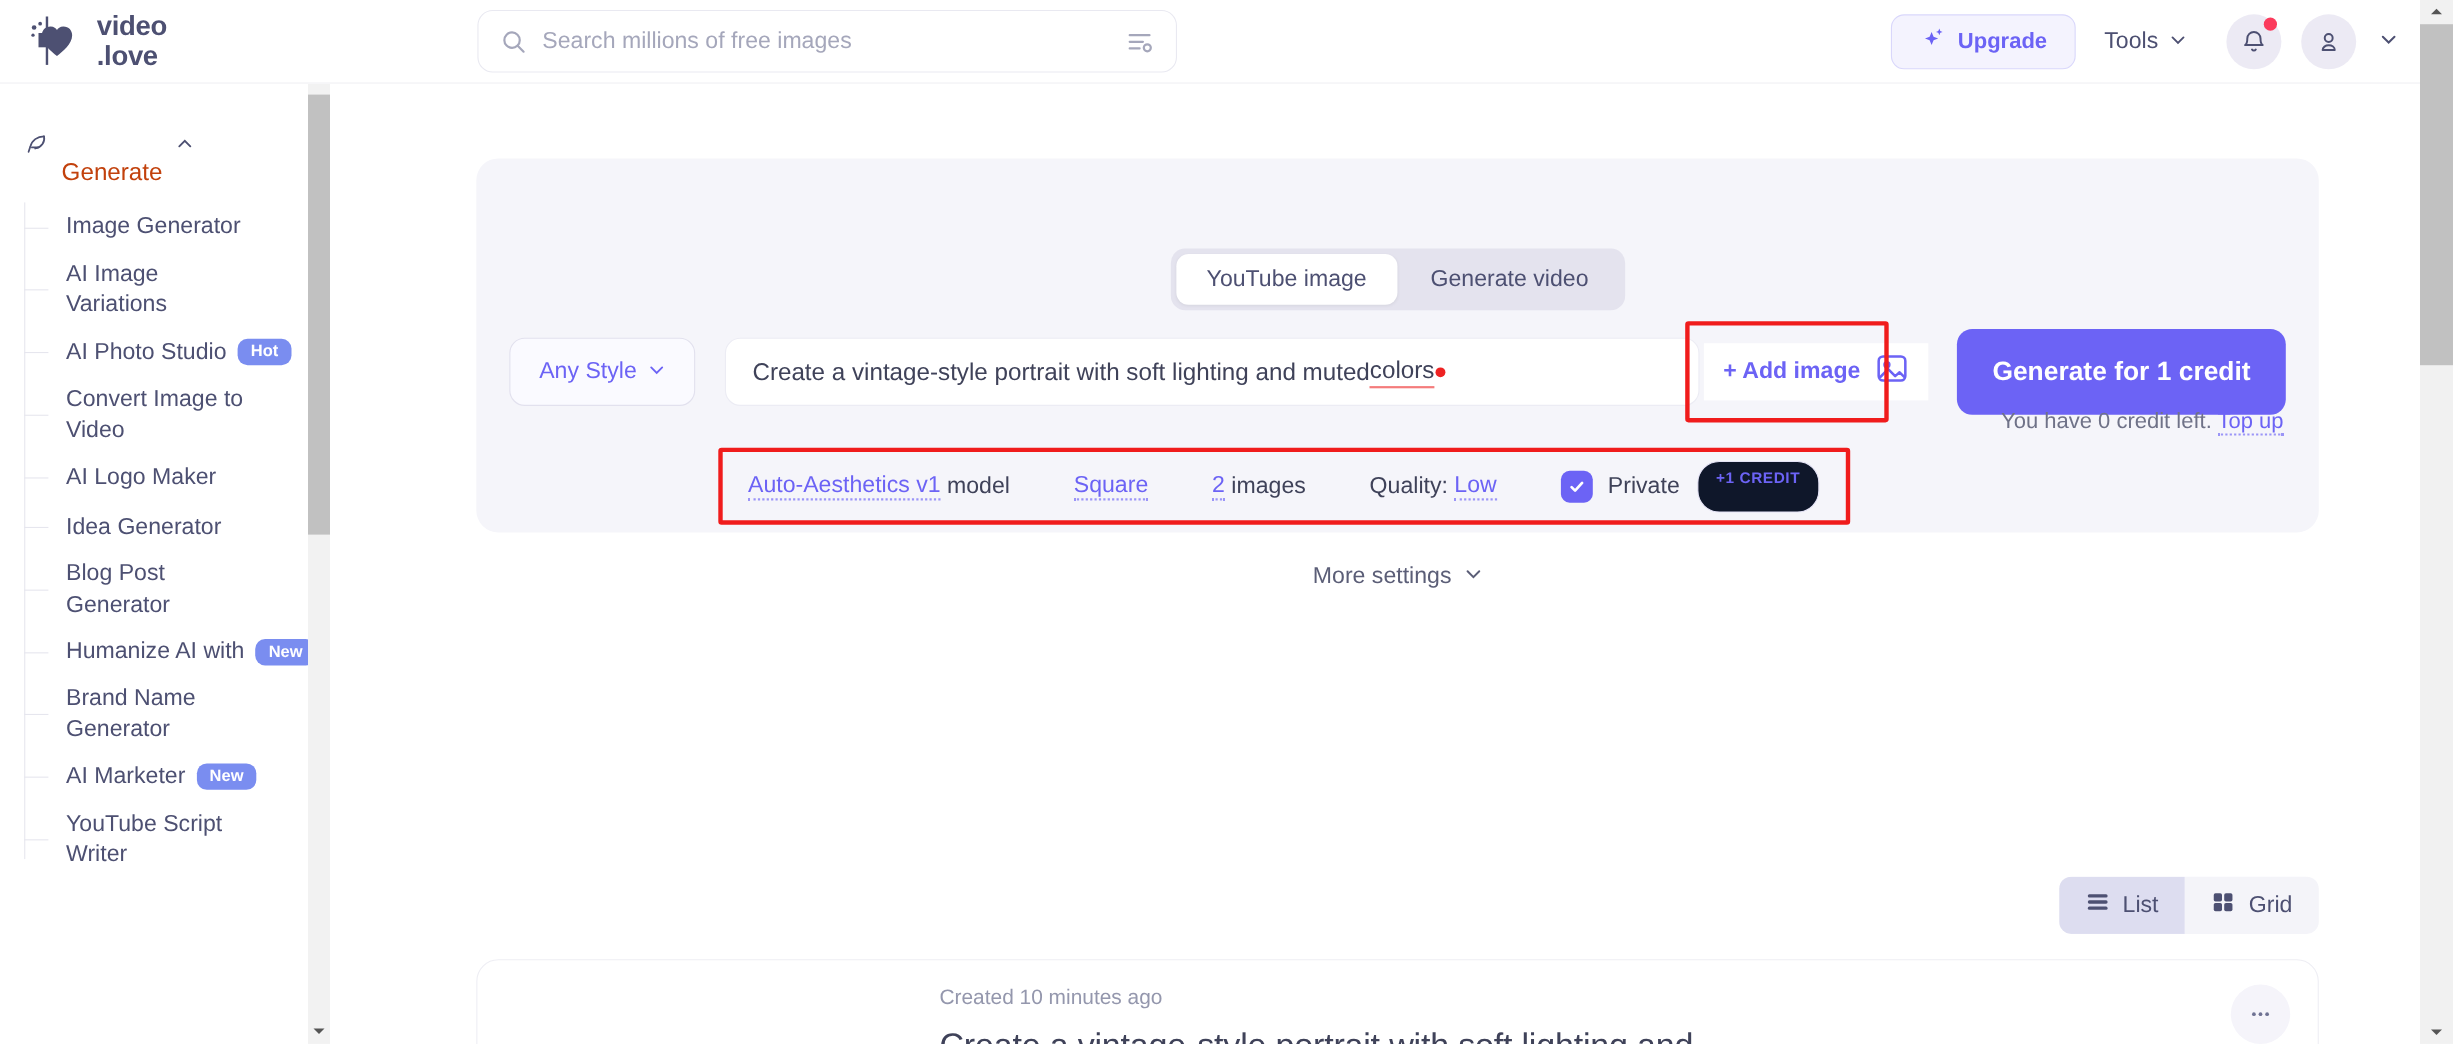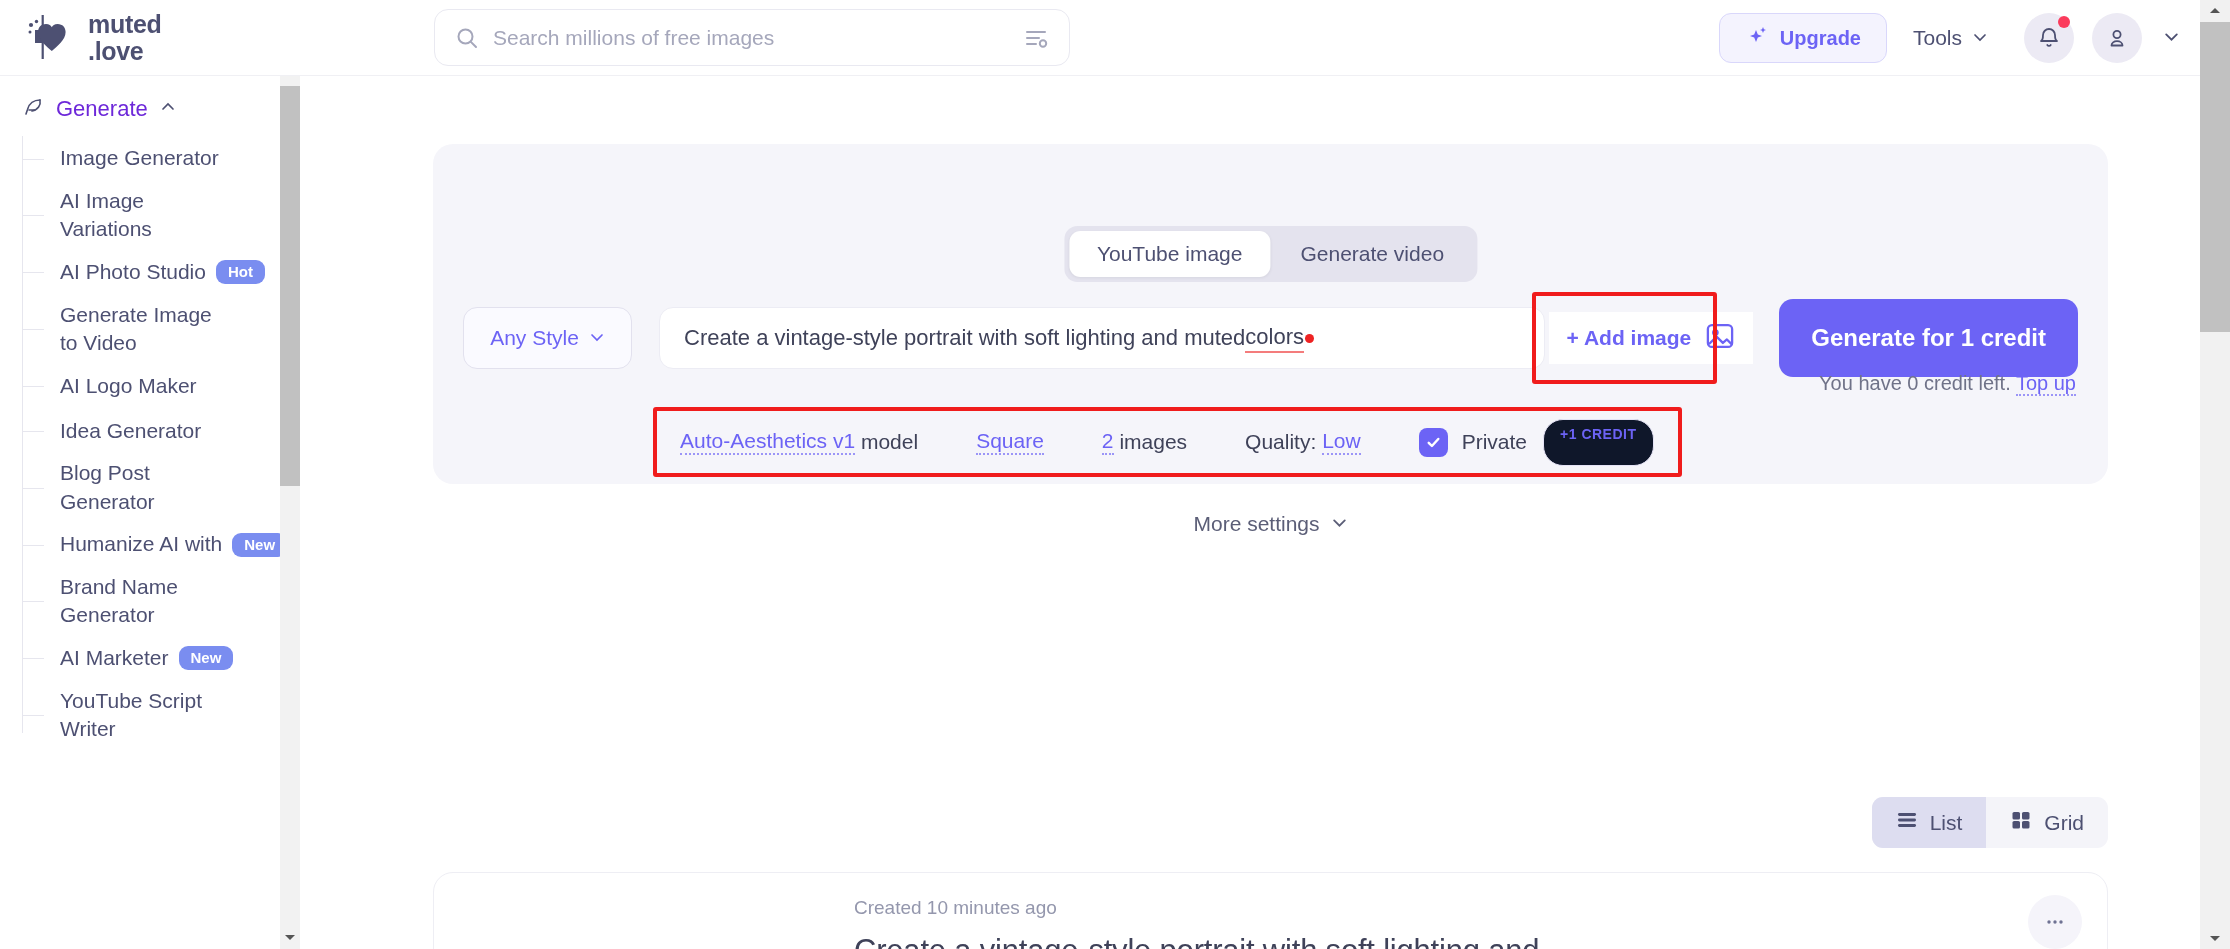--- a/index.html
+++ b/index.html
@@ -60,21 +60,21 @@
   
   .sidebar {
     position: absolute; left: 0; top: 76px; width: 318px; height: 873px;
     background: #fff; overflow: hidden;
   }
   .side-scroll { position: absolute; left: 0; top: 0; width: 300px; height: 873px; overflow: hidden; }
   .nav-group-head {
     display: flex; align-items: center; gap: 12px;
     padding: 20px 0 14px 22px; cursor: pointer;
   }
-  .nav-group-title { font-size: 22px; color: #6d28d9; }
+  .nav-group-title { font-size: 22px; color: #c2410c; margin-top: 48px; }
   .nav-tree { position: relative; margin-left: 22px; padding-left: 0; }
   .nav-tree::before {
     content: ""; position: absolute; left: 0px; top: 0; bottom: 16px;
     width: 1px; background: #e6e6ee;
   }
   .nav-item {
     position: relative; display: flex; align-items: center;
     min-height: 45px; padding: 6px 0 6px 38px; cursor: pointer;
   }
   .nav-item::before {
@@ -209,21 +209,21 @@
         <svg viewBox="0 0 56 50" width="56" height="50">
           <circle cx="9" cy="12" r="2.1" fill="#4d5072"></circle>
           <circle cx="14.5" cy="8.5" r="1.7" fill="#4d5072"></circle>
           <circle cx="8" cy="19" r="1.5" fill="#4d5072"></circle>
           <rect x="19.6" y="2" width="2.2" height="44" fill="#4d5072"></rect>
           <rect x="13" y="17" width="8" height="13" fill="#4d5072"></rect>
           <path d="M24 11c-5 0-8 3.6-8 8 0 8 8.6 14.5 13.8 19 5.2-4.5 13.8-11 13.8-19 0-4.4-3-8-8-8-3.1 0-5 1.8-5.8 3.2C29 12.8 27.1 11 24 11z" fill="#4d5072"></path>
         </svg>
       </span>
       <div class="logo-text">
-        <div>muted</div>
+        <div>video</div>
         <div>.love</div>
       </div>
     </div>
 
     <div class="search-box">
       <span class="search-icon">
         <svg viewBox="0 0 24 24" width="24" height="24" fill="none" stroke="#a5a7bb" stroke-width="2">
           <circle cx="10.5" cy="10.5" r="7"></circle>
             <line x1="15.6" y1="15.6" x2="21" y2="21" stroke-linecap="round"></line>
         </svg>
@@ -305,21 +305,21 @@
           <span class="nav-label">Image Generator</span>
         </div>
         <div class="nav-item">
           <span class="nav-label">AI Image Variations</span>
         </div>
         <div class="nav-item">
           <span class="nav-label">AI Photo Studio</span>
           <span class="badge">Hot</span>
         </div>
         <div class="nav-item">
-          <span class="nav-label">Generate Image to Video</span>
+          <span class="nav-label">Convert Image to Video</span>
         </div>
         <div class="nav-item">
           <span class="nav-label">AI Logo Maker</span>
         </div>
         <div class="nav-item">
           <span class="nav-label">Idea Generator</span>
         </div>
         <div class="nav-item">
           <span class="nav-label">Blog Post Generator</span>
         </div>

